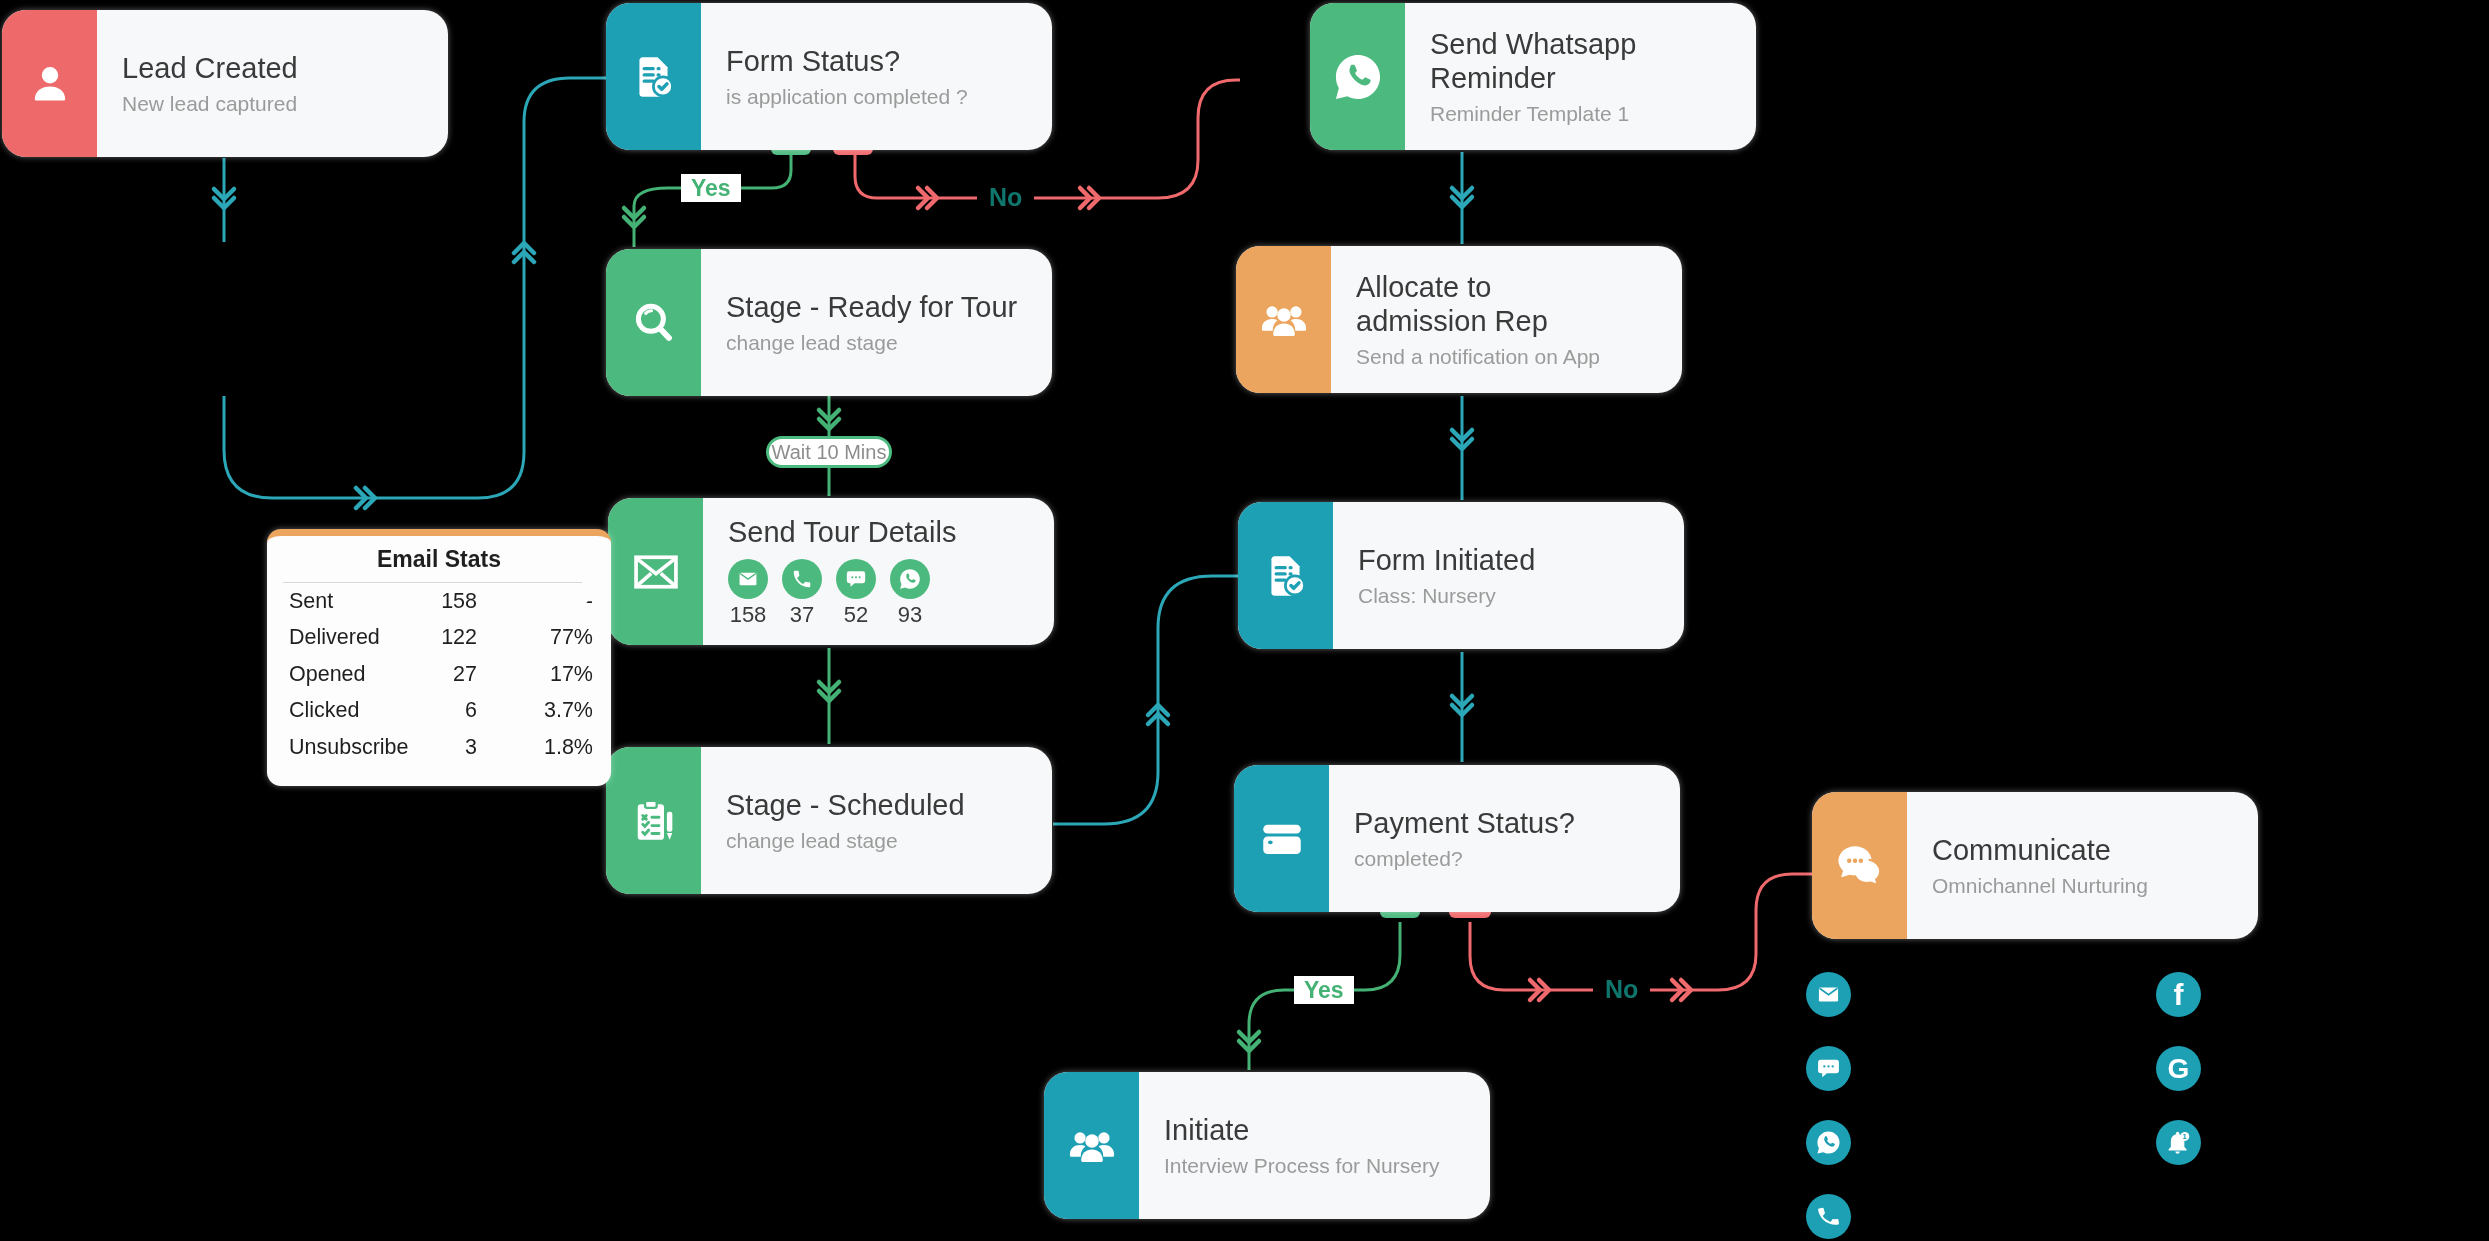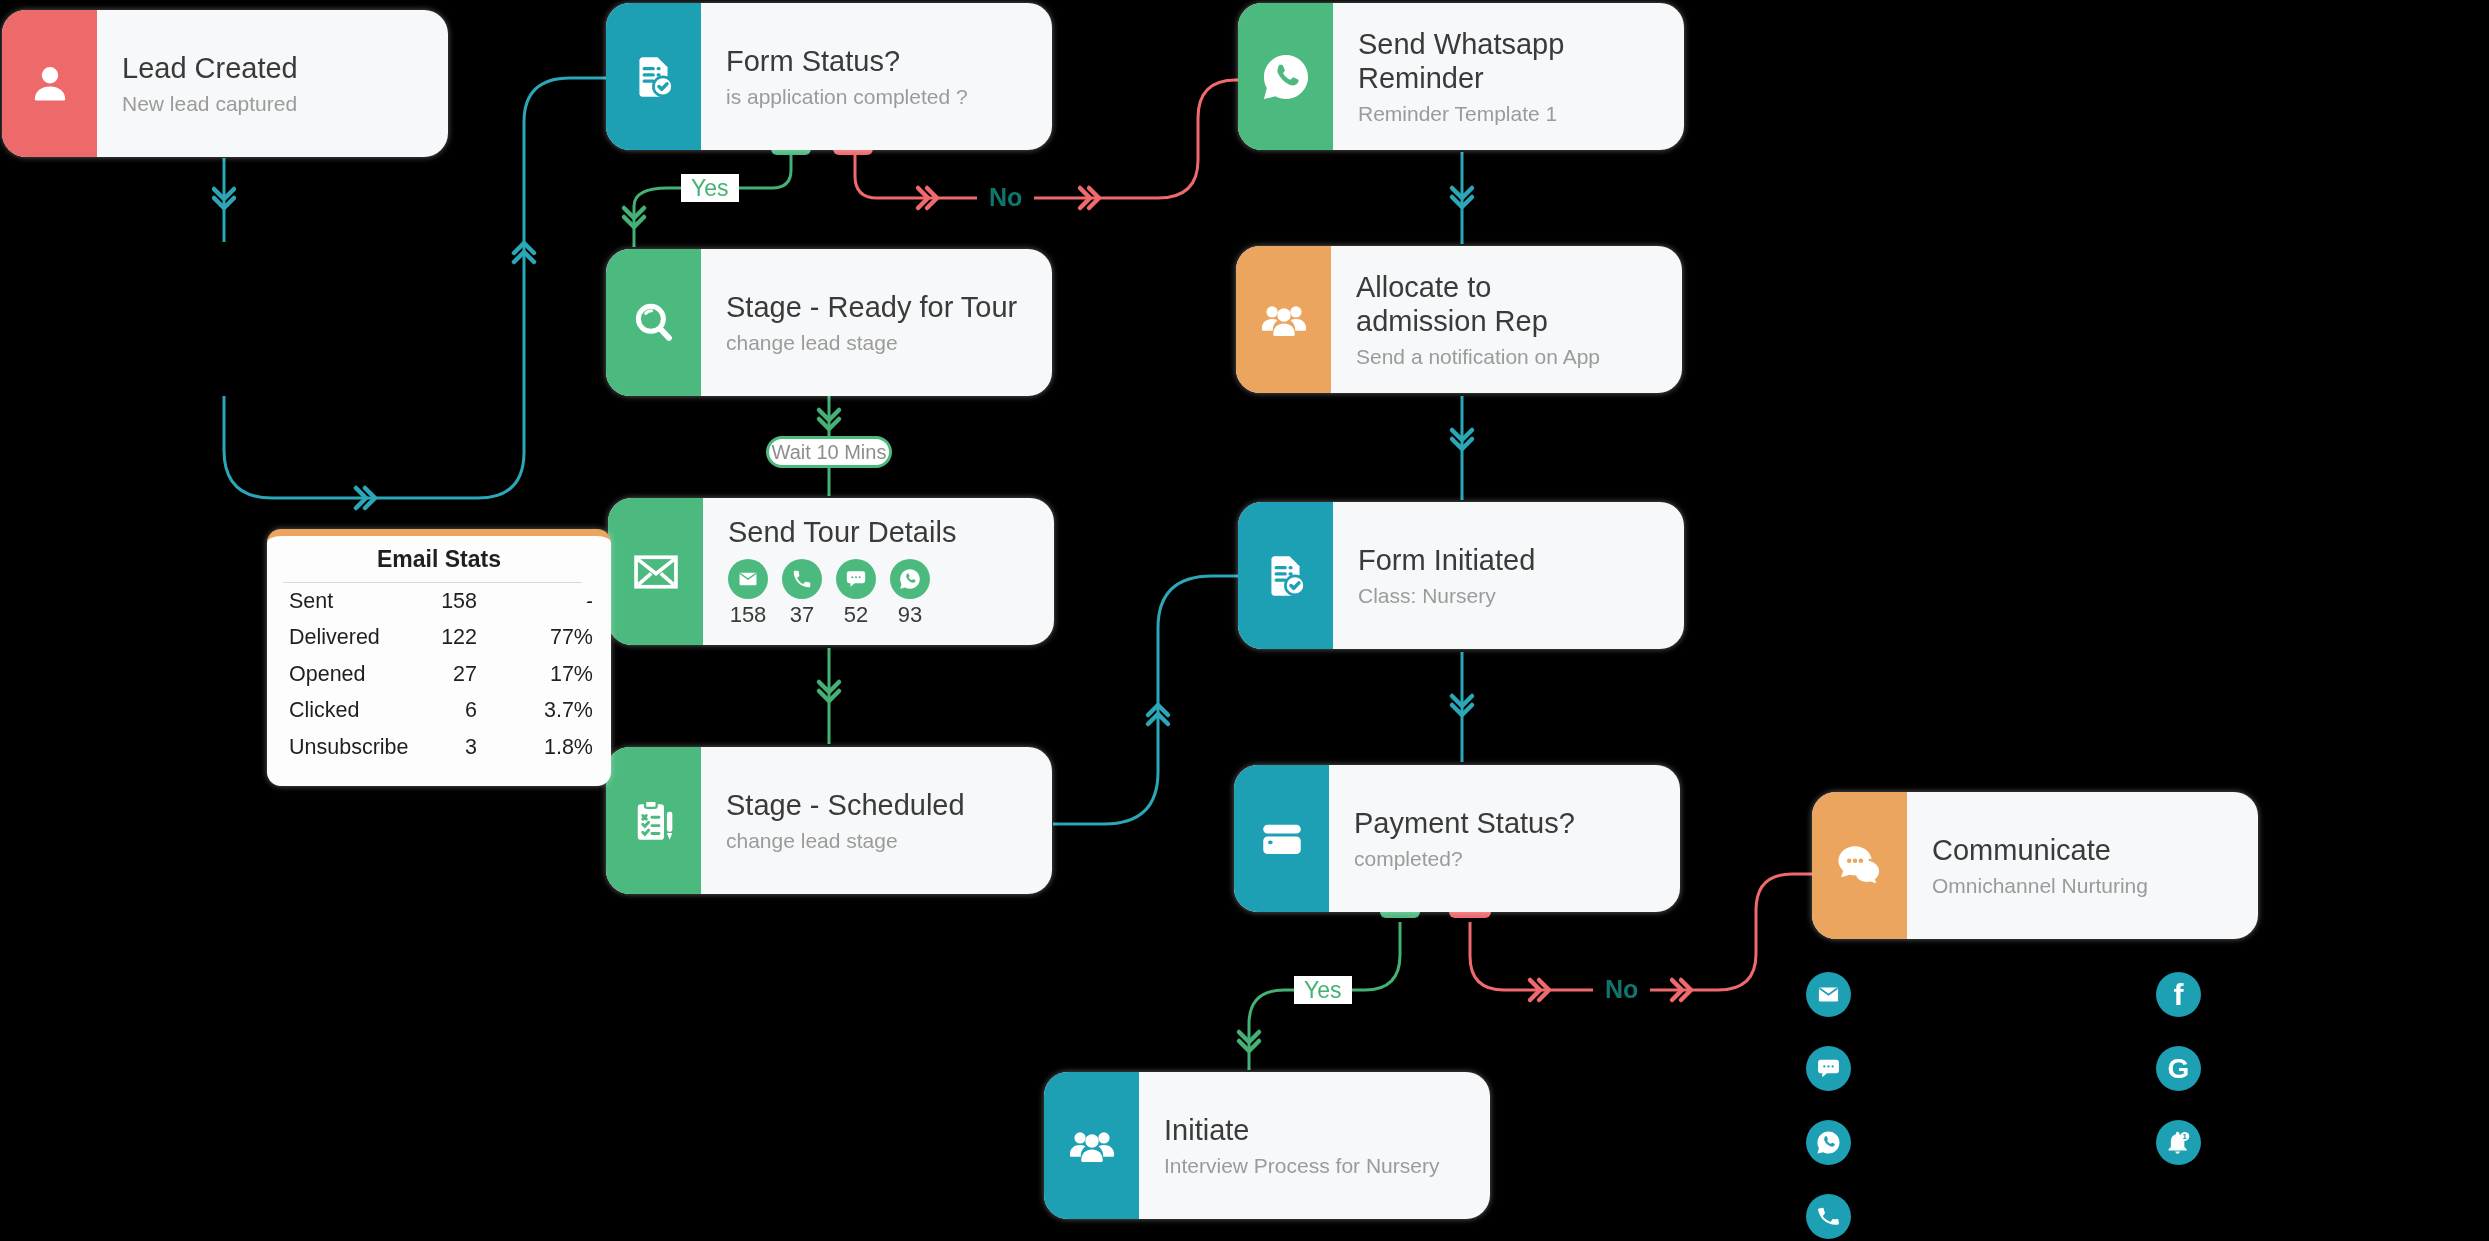--- a/index.html
+++ b/index.html
@@ -20,21 +20,21 @@
 
   
   .stats-row{display:flex;gap:14px;margin-top:10px;}
   .stat{display:flex;flex-direction:column;align-items:center;gap:3px;}
   .stat .bubble{width:40px;height:40px;border-radius:50%;background:#4cba7f;--c:#4cba7f;
                 display:flex;align-items:center;justify-content:center;}
   .stat .num{font-size:22px;color:#3a3a3a;}
 
   
   .lbl{position:absolute;z-index:3;}
-  .lbl-yes{background:#fff;color:#44b274;font-weight:400;font-size:23px;
+  .lbl-yes{background:#fff;color:#44b274;font-weight:700;font-size:23px;
            padding:2px 10px;line-height:24px;}
   .lbl-no{color:#0f766e;font-weight:700;font-size:25px;background:#000;
           padding:0 12px;line-height:27px;}
   .lbl-wait{left:766px;top:436px;width:126px;height:32px;background:#fff;
             border:3px solid #4cba7f;border-radius:19px;color:#8d8d8d;font-size:20px;
             display:flex;align-items:center;justify-content:center;box-sizing:border-box;}
 
   
   .stats-pop{position:absolute;left:267px;top:529px;width:344px;height:257px;background:#fdfdfe;
              border-radius:14px;border-top:7px solid #eba55e;box-sizing:border-box;z-index:2;
@@ -147,21 +147,21 @@
         <circle cx="16.3" cy="16.5" r="4.6" fill="#fff" stroke="#1d9fb4" stroke-width="1.3"></circle>
         <path d="M14.4 16.6l1.3 1.3 2.5-2.6" stroke="#1d9fb4" stroke-width="1.7" fill="none" stroke-linecap="round" stroke-linejoin="round"></path>
         </svg>
     </div>
     <div class="body">
       <div class="title">Form Status?</div>
       <div class="subtitle">is application completed ?</div>
     </div>
   </div>
 
-  <div class="node wrap" style="left:1238px;top:3px">
+  <div class="node wrap" style="left:1310px;top:3px">
     <div class="panel" style="background:#4cba7f;--c:#4cba7f">
       <svg viewBox="0 0 24 24" width="54" height="54">
           <use href="#sym-wa"></use>
         </svg>
     </div>
     <div class="body">
       <div class="title">Send Whatsapp Reminder</div>
       <div class="subtitle">Reminder Template 1</div>
     </div>
   </div>

